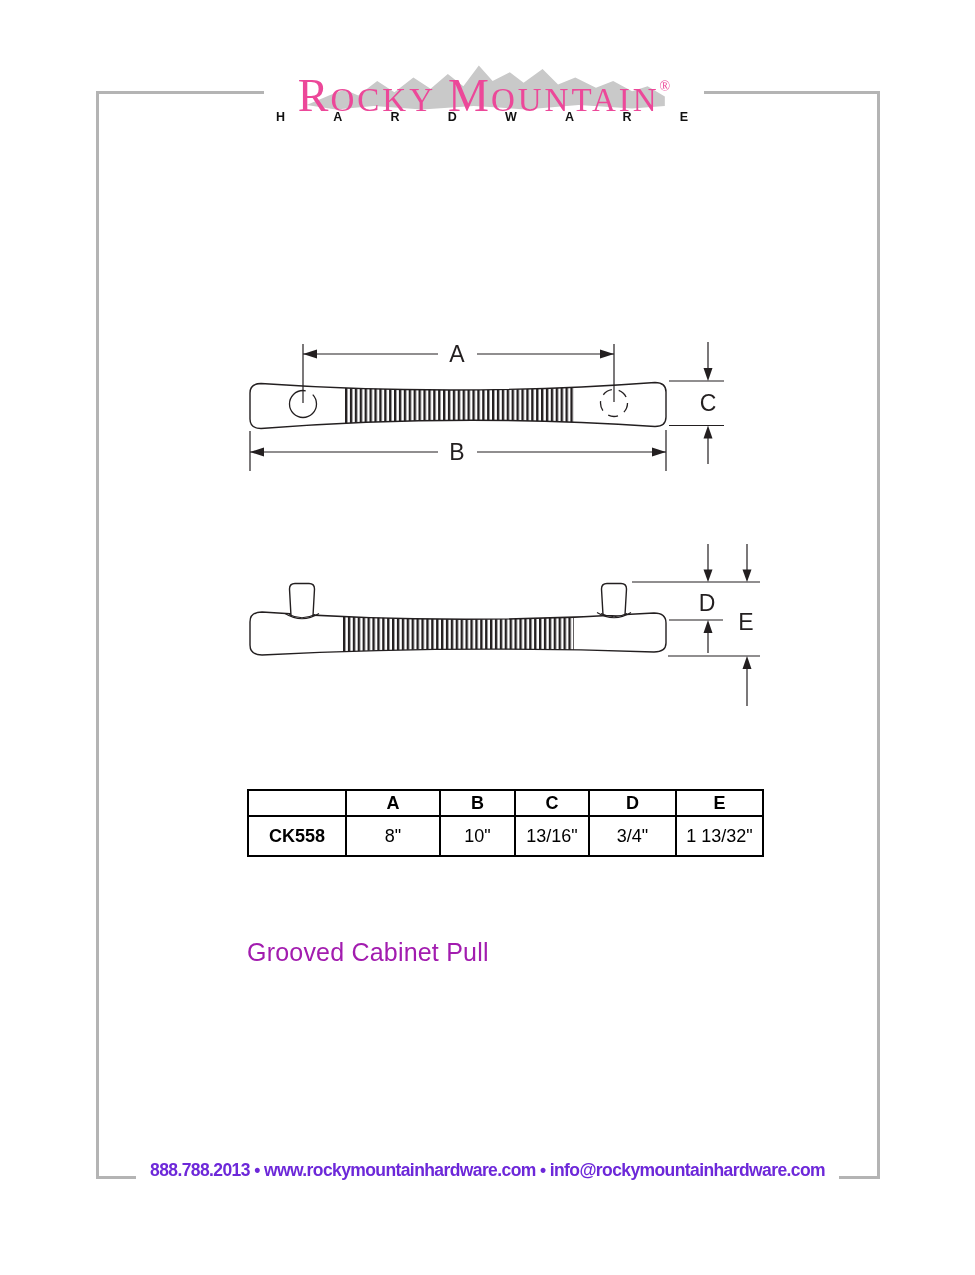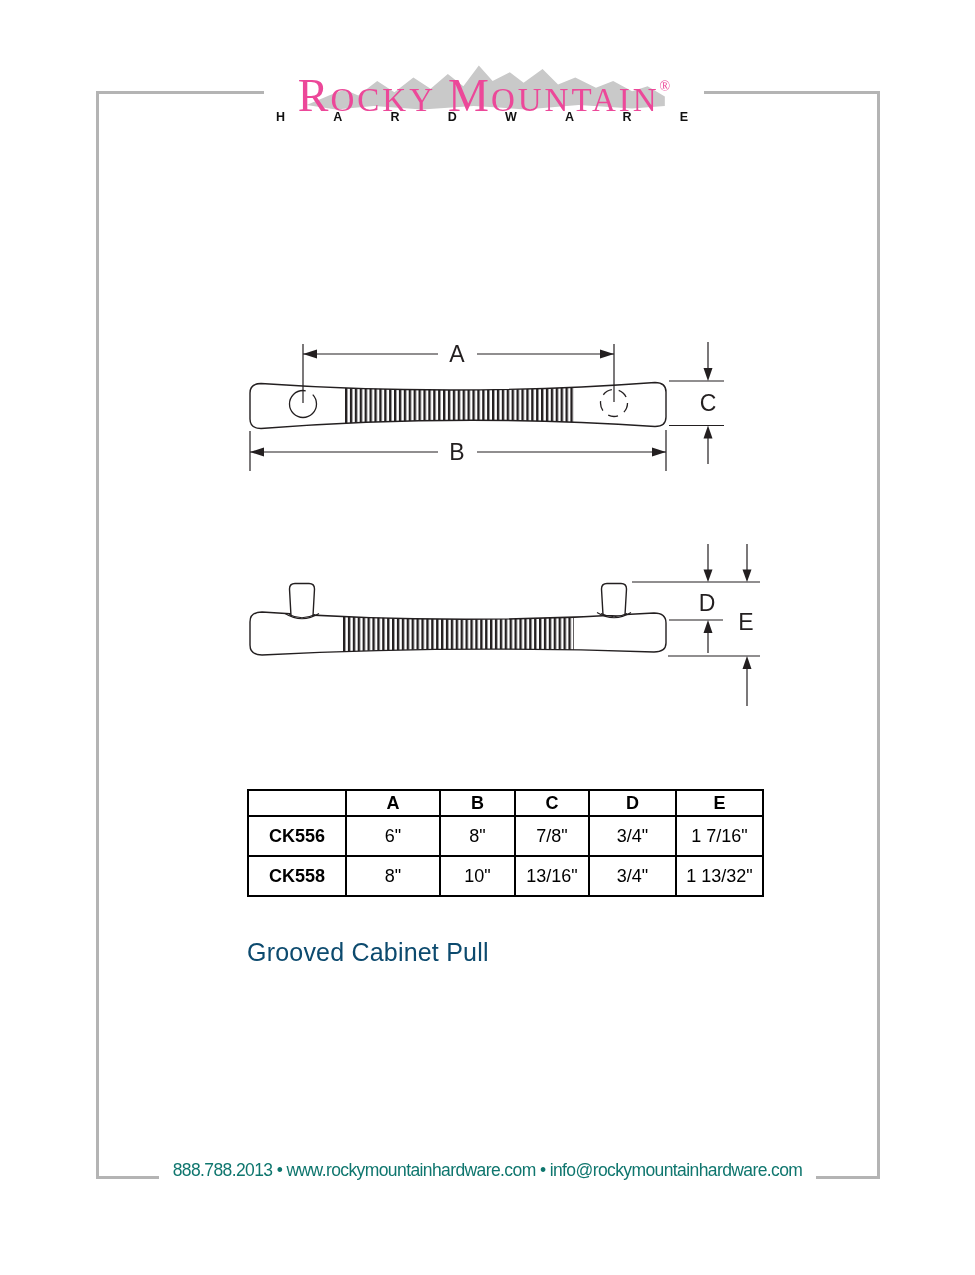--- a/index.html
+++ b/index.html
@@ -39,27 +39,27 @@
   table.dims th, table.dims td{
     border:2.5px solid #000;text-align:center;vertical-align:middle;padding:0;
     background:#fff;
   }
   table.dims thead th{height:24px;font-weight:bold;}
   table.dims tbody th{font-weight:bold;}
   table.dims tbody tr{height:40px;}
   .c0{width:96px;} .c1{width:92px;} .c2{width:73px;} .c3{width:72px;} .c4{width:85px;} .c5{width:85px;}
   
   .product-title{
-    position:absolute;left:247px;top:938px;font-size:25px;color:#0c4a6e;z-index:1;letter-spacing:0.2px;
+    position:absolute;left:247px;top:938px;font-size:25px;color:#a21caf;z-index:1;letter-spacing:0.2px;
   }
   .footer{
     position:absolute;left:0;top:1160px;width:975px;text-align:center;z-index:2;
   }
   .footer span{
-    background:#fff;padding:0 14px;font-size:17.5px;letter-spacing:-0.6px;color:#0f766e;
+    background:#fff;padding:0 14px;font-size:17.5px;letter-spacing:-0.6px;color:#6d28d9;font-weight:bold;
   }
 </style>
 </head>
 <body>
 
 <div class="frame"></div>
 
 <div class="logo">
   <svg class="mountains" viewBox="0 0 440 72">
     <polygon fill="#c9c9c9" points="
@@ -181,28 +181,20 @@
       <th class="c0"></th>
       <th class="c1">A</th>
       <th class="c2">B</th>
       <th class="c3">C</th>
       <th class="c4">D</th>
       <th class="c5">E</th>
     </tr>
   </thead>
   <tbody>
     <tr>
-      <th>CK556</th>
-      <td>6"</td>
-      <td>8"</td>
-      <td>7/8"</td>
-      <td>3/4"</td>
-      <td>1 7/16"</td>
-    </tr>
-    <tr>
       <th>CK558</th>
       <td>8"</td>
       <td>10"</td>
       <td>13/16"</td>
       <td>3/4"</td>
       <td>1 13/32"</td>
     </tr>
   </tbody>
 </table>
 

